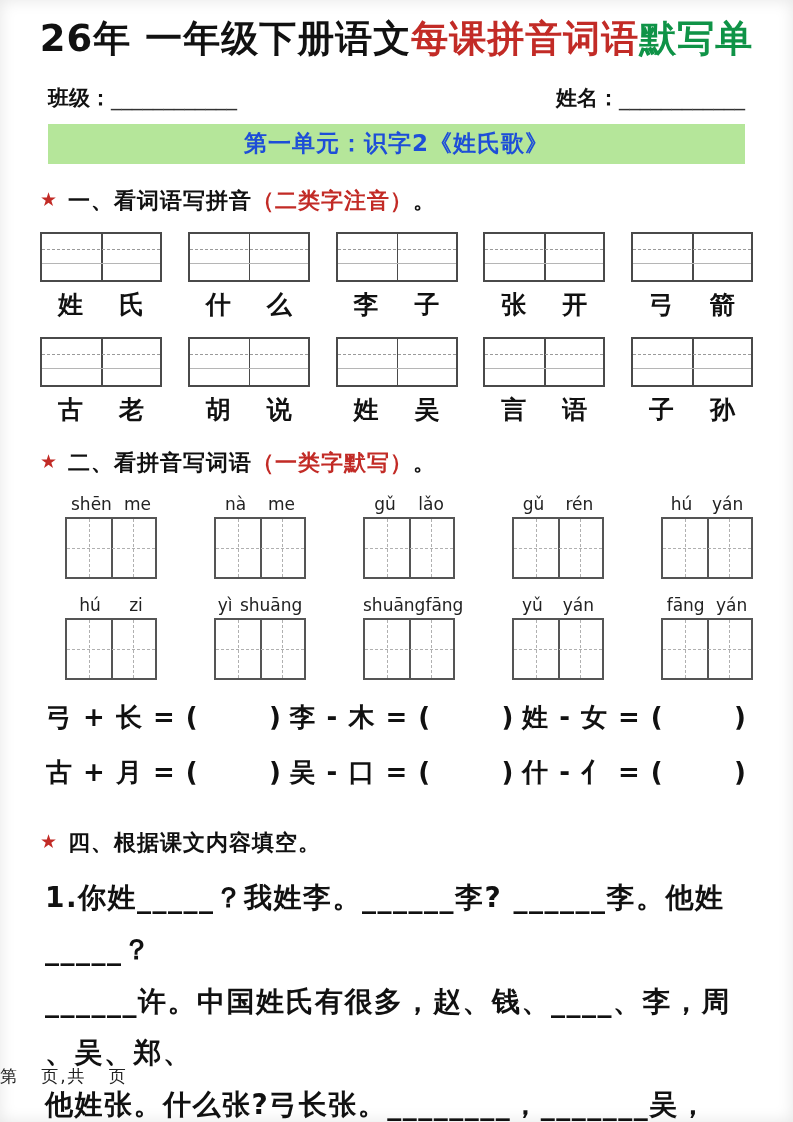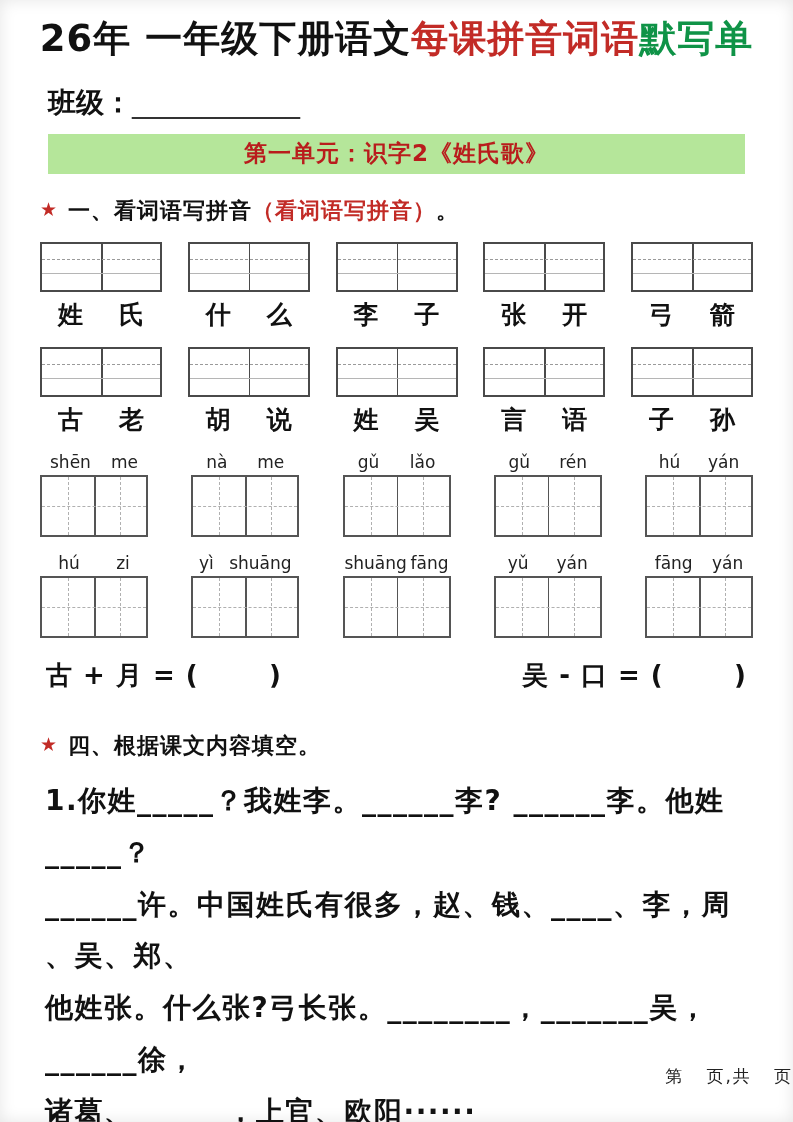--- a/index.html
+++ b/index.html
@@ -12,71 +12,72 @@
   .page {
     position:relative; width:793px; height:1122px; background:#fff;
     box-shadow: inset 0 0 16px rgba(0,0,0,.10);
     box-sizing:border-box; overflow:hidden;
   }
   
   .title { text-align:center; padding-top:14px; font-size:37px; font-weight:bold; letter-spacing:1px; white-space:nowrap; }
   .title .t-red   { color:#c22b26; }
   .title .t-green { color:#0f9347; }
   
-  .info-row { display:flex; justify-content:space-between; margin:20px 48px 0 48px; font-size:28px; font-weight:600; }
+  .info-row { display:flex; justify-content:space-between; margin:20px 48px 0 48px; font-size:21px; font-weight:600; }
   .info-row .blank { font-weight:400; color:#333; letter-spacing:0; }
   
   .banner {
-    margin:12px 48px 0 48px; background:#b5e69a; color:#b91c1c;
+    margin:12px 48px 0 48px; background:#b5e69a; color:#1d4ed8;
     text-align:center; font-size:23px; font-weight:bold; padding:4px 0 5px 0; letter-spacing:1px;
   }
   
   .sec-head { margin:22px 40px 0 40px; font-size:22px; font-weight:bold; letter-spacing:1px; }
   .sec-head .star { color:#c22b26; font-size:19px; margin-right:10px; vertical-align:2px; }
   .sec-head .note { color:#c22b26; }
   
   .grid-row { display:flex; justify-content:space-between; margin:16px 40px 0 40px; }
   .s1-item { width:122px; }
   .pinyin-box { position:relative; height:50px; border:2px solid #4a4a4a; background:#fff; box-sizing:border-box; }
   .pinyin-box .pv  { position:absolute; left:50%; top:0; bottom:0; width:1.5px; background:#4a4a4a; }
   .pinyin-box .ph1 { position:absolute; top:32%; left:0; right:0; border-top:1px dashed #9a9a9a; }
   .pinyin-box .ph2 { position:absolute; top:64%; left:0; right:0; border-top:1px solid #b5b5b5; }
   .s1-word { display:flex; justify-content:space-around; margin-top:6px; font-size:25px; font-weight:bold; }
   
-  .s2-item { width:108px; }
+  .s2-item { width:92px;margin-left:25px; }
   .plabels { display:flex; justify-content:space-around; font-size:17px; font-weight:500; margin-bottom:3px; color:#222; }
   .tian-box { position:relative; height:62px; border:2px solid #555; background:#fff; box-sizing:border-box; }
   .tian-box .tm  { position:absolute; left:50%; top:0; bottom:0; width:1.5px; background:#555; }
   .tian-box .th  { position:absolute; top:50%; left:0; right:0; border-top:1px dashed #b0b0b0; }
   .tian-box .tv1 { position:absolute; left:25%; top:0; bottom:0; border-left:1px dashed #b0b0b0; }
   .tian-box .tv2 { position:absolute; left:75%; top:0; bottom:0; border-left:1px dashed #b0b0b0; }
   
   .eq-row { display:flex; justify-content:space-between; margin:20px 46px 0 46px; font-size:26px; font-weight:bold; white-space:pre; letter-spacing:1px; }
   
   .fill-lines { margin:14px 45px 0 45px; font-size:28px; font-weight:600; line-height:1.85; letter-spacing:1.5px; }
   .fill-line { white-space:pre-wrap; }
   
-  .footer { position:absolute; bottom:34px; left:0; width:100%; text-align:right; font-size:17px; letter-spacing:2px; white-space:pre; color:#222; }
+  .footer { position:absolute; bottom:34px; left:0; width:100%; text-align:left; font-size:17px; letter-spacing:2px; white-space:pre; color:#222; }
 </style>
 </head>
 <body>
 
 <div class="page">
 
   <div class="title"><span>26年 一年级下册语文</span><span class="t-red">每课拼音词语</span><span class="t-green">默写单</span>
   </div>
 
   <div class="info-row">
     <div><span>班级：</span><span class="blank">____________</span></div>
+    <div><span>姓名：</span><span class="blank">____________</span></div>
   </div>
 
   <div class="banner">第一单元：识字2《姓氏歌》</div>
 
   <div class="sec-head">
-    <span class="star">★</span><span>一、看词语写拼音</span><span class="note">（看词语写拼音）</span><span>。</span>
+    <span class="star">★</span><span>一、看词语写拼音</span><span class="note">（二类字注音）</span><span>。</span>
   </div>
 
   <div class="grid-row">
     <div class="s1-item">
       <div class="pinyin-box">
           <i class="pv"></i>
           <i class="ph1"></i>
           <i class="ph2"></i>
         </div>
       <div class="s1-word">
@@ -181,20 +182,23 @@
           <i class="ph1"></i>
           <i class="ph2"></i>
         </div>
       <div class="s1-word">
           <span>子</span>
           <span>孙</span>
         </div>
     </div>
   </div>
 
+  <div class="sec-head">
+    <span class="star">★</span><span>二、看拼音写词语</span><span class="note">（一类字默写）</span><span>。</span>
+  </div>
 
   <div class="grid-row">
     <div class="s2-item">
       <div class="plabels">
           <span>shēn</span>
           <span>me</span>
         </div>
       <div class="tian-box">
           <i class="tm"></i>
           <i class="th"></i>
@@ -308,23 +312,29 @@
         </div>
       <div class="tian-box">
           <i class="tm"></i>
           <i class="th"></i>
           <i class="tv1"></i>
           <i class="tv2"></i>
         </div>
     </div>
   </div>
 
+  <div class="eq-row">
+    <span>弓 + 长 = (       )</span>
+    <span>李 - 木 = (       )</span>
+    <span>姓 - 女 = (       )</span>
+  </div>
   <div class="eq-row">
     <span>古 + 月 = (       )</span>
     <span>吴 - 口 = (       )</span>
+    <span>什 - 亻 = (       )</span>
   </div>
 
   <div class="sec-head" style="margin-top:38px;">
     <span class="star">★</span><span>四、根据课文内容填空。</span>
   </div>
   <div class="fill-lines">
     <div class="fill-line">1.你姓_____？我姓李。______李? ______李。他姓_____？</div>
     <div class="fill-line">______许。中国姓氏有很多，赵、钱、____、李，周 、吴、郑、</div>
     <div class="fill-line">他姓张。什么张?弓长张。________，_______吴，______徐，</div>
     <div class="fill-line">诸葛、______，上官、欧阳······</div>

